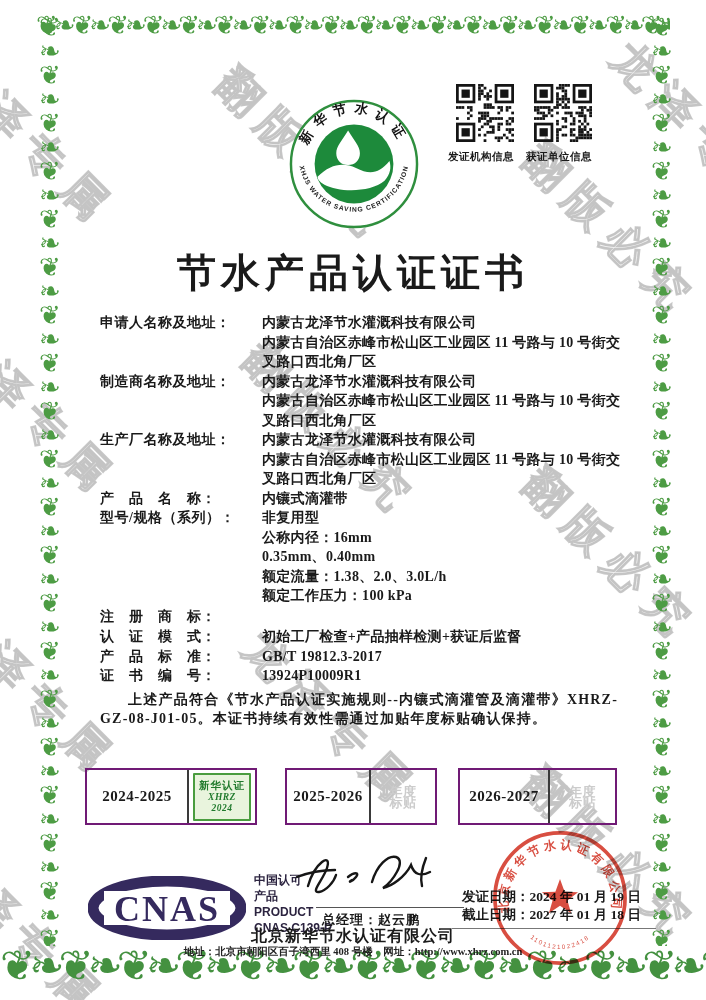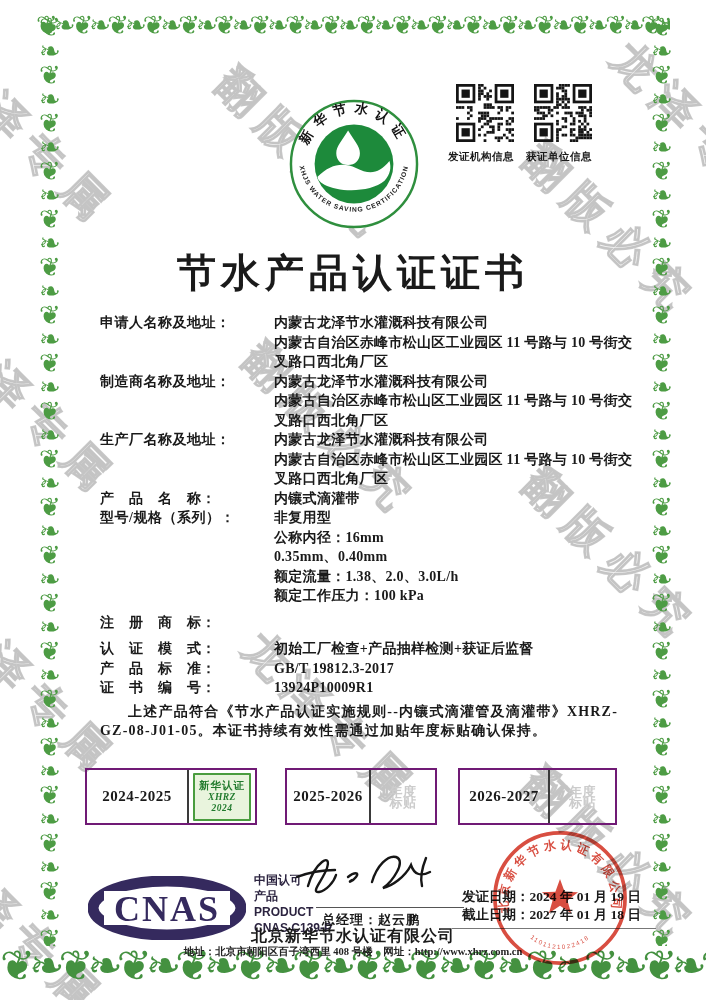--- a/index.html
+++ b/index.html
@@ -23,22 +23,22 @@
   .logo{position:absolute;left:288px;top:98px;z-index:3;}
   .qrblock{position:absolute;top:84px;z-index:3;width:66px;text-align:right;}
   .qr1{left:448px;} .qr2{left:526px;}
   .qrlabel{margin-top:4px;font-size:10.5px;font-weight:700;letter-spacing:0.5px;white-space:nowrap;}
   
   .title{position:absolute;left:0;right:0;top:246px;text-align:center;font-size:39px;
          font-weight:900;letter-spacing:5px;z-index:3;}
   
   .content{position:absolute;left:100px;top:313px;width:518px;z-index:3;
            font-size:14px;line-height:19.5px;font-weight:700;}
-  .row{display:flex;gap:12px;}
-  .row.gap{margin-top:7px;}
+  .row{display:flex;}
+  .row.gap{margin-top:1px;}
   .lbl{flex:0 0 162px;letter-spacing:0.5px;white-space:nowrap;}
   .val{flex:1;}
   .val div{min-height:19.5px;white-space:nowrap;letter-spacing:0.3px;}
   .compliance{margin-top:4px;line-height:19px;text-align:justify;text-indent:2em;
               letter-spacing:1.2px;}
   
   .ybox{position:absolute;top:768px;height:53px;border:2px solid #701a75;display:flex;
         z-index:3;background:transparent;}
   .ycell{display:flex;align-items:center;justify-content:center;font-size:15px;
          font-weight:700;letter-spacing:0.5px;}

